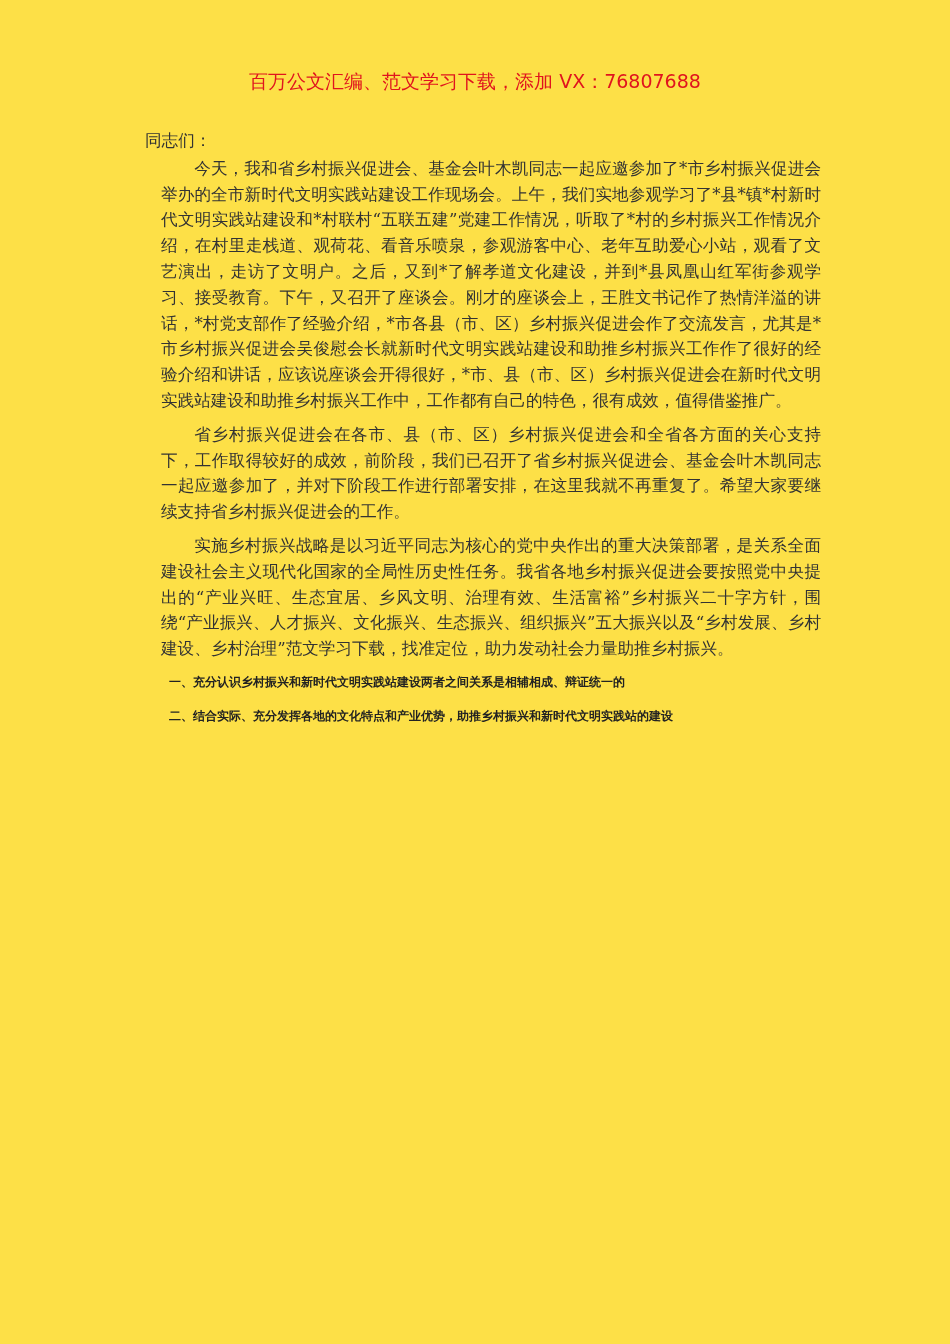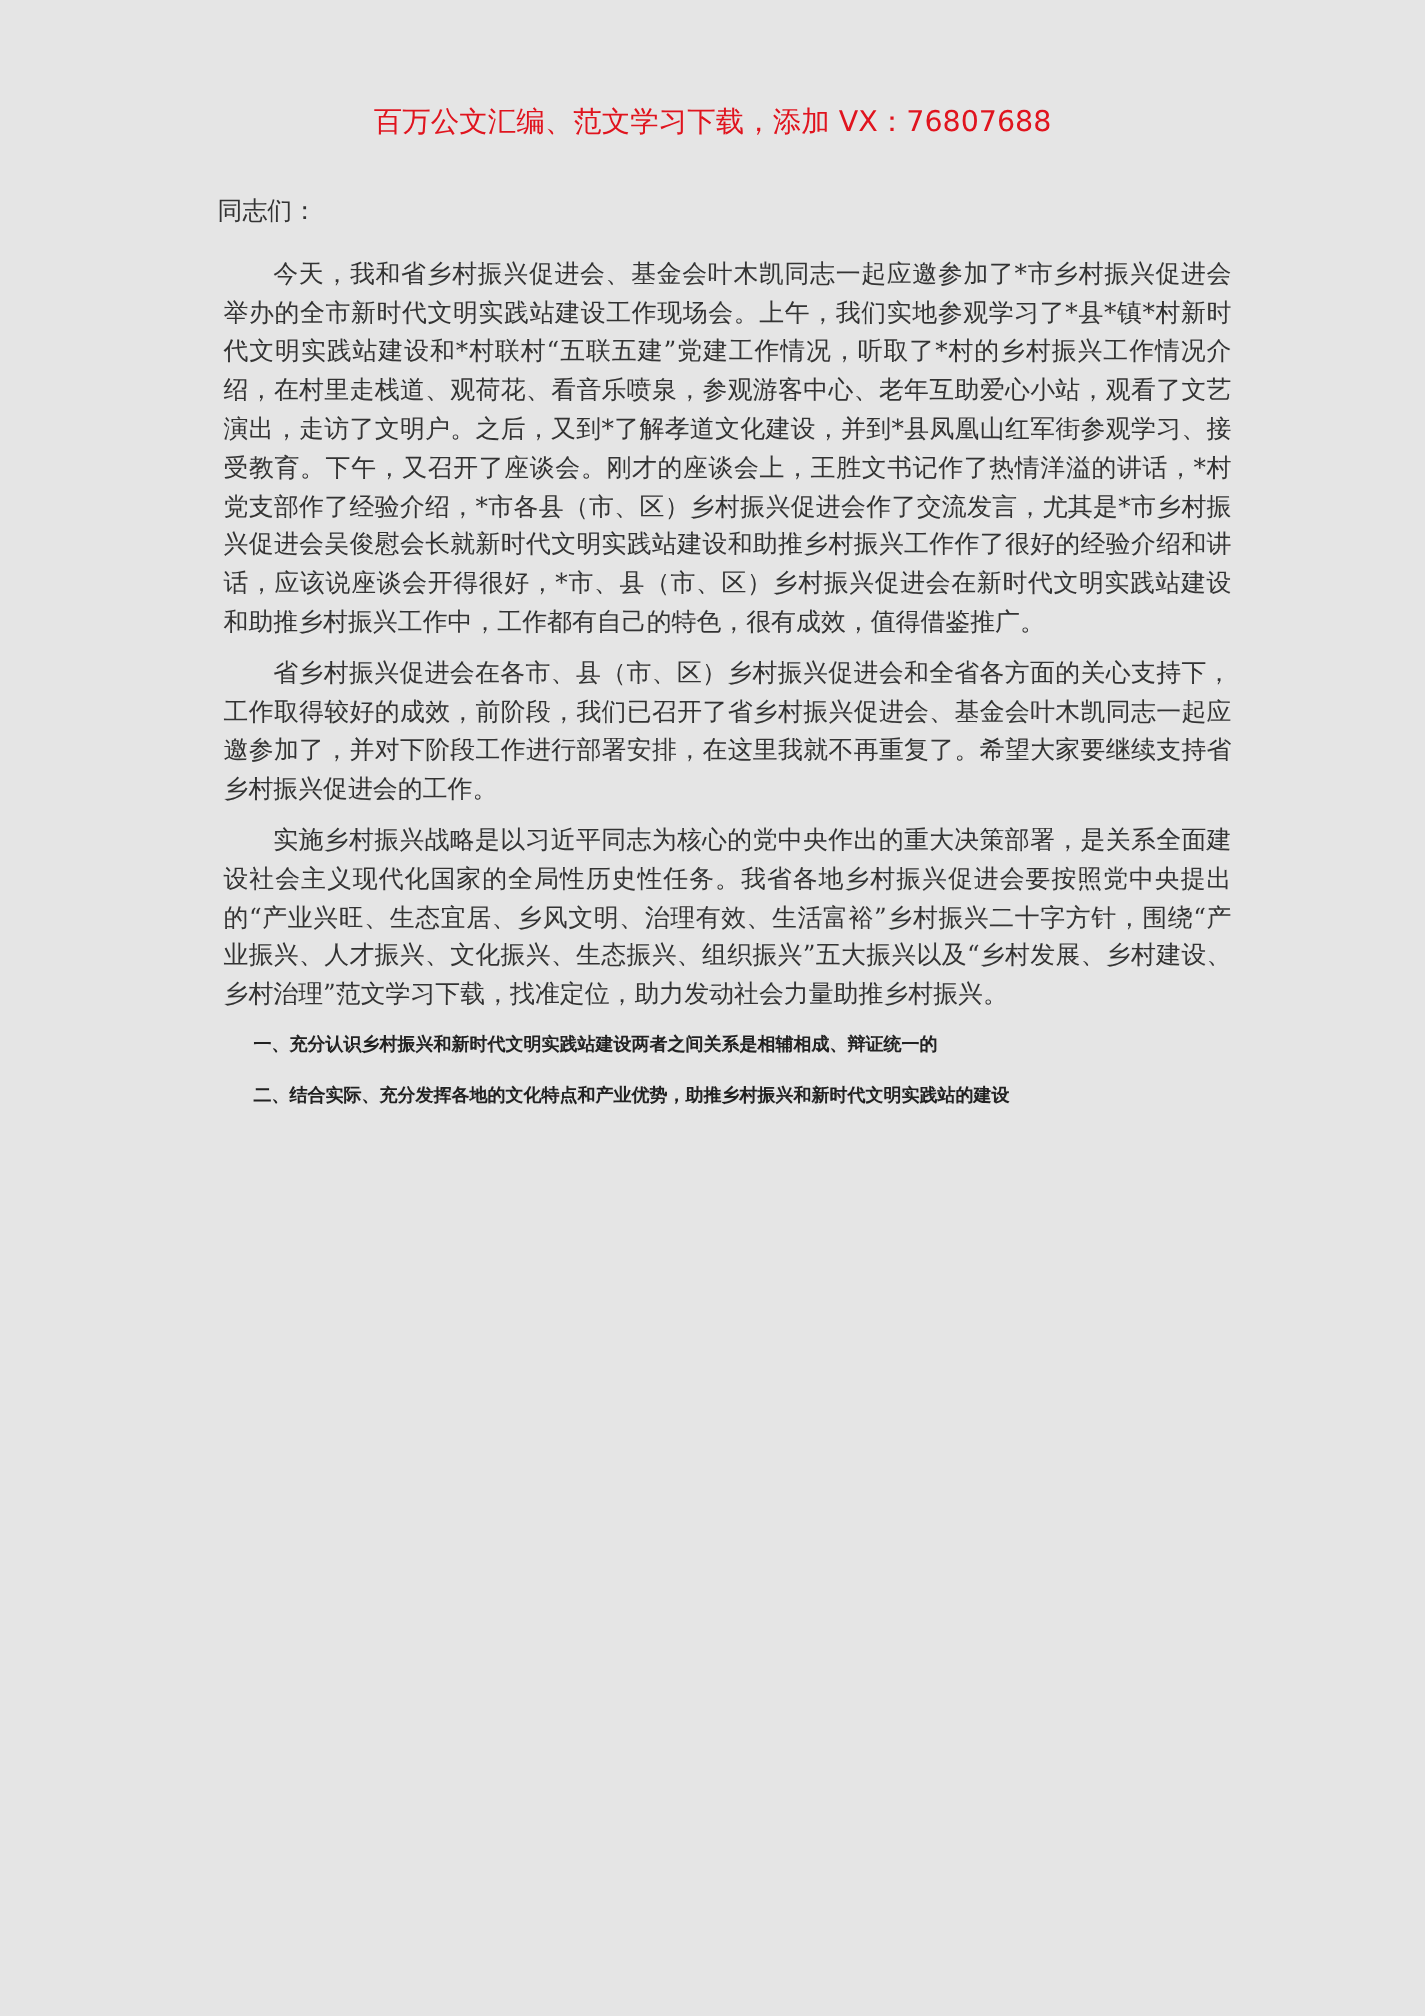--- a/index.html
+++ b/index.html
@@ -1,30 +1,30 @@
 <!DOCTYPE html>
 <html><head>
   <meta charset="utf-8">
   <style>
     html, body { margin: 0; padding: 0; background: #ffffff; }
     body { width: 950px; height: 1344px; position: relative; overflow: hidden; }
-    .page { position: absolute; left: 0; top: 0; width: 950px; height: 1344px; background: #e5e5e5; }
+    .page { position: absolute; left: 0; top: 0; width: 950px; height: 1344px; background: #fde047; }
     .banner {
       position: absolute; top: 68px; left: 0; width: 950px; text-align: center;
       color: #e0141e; font-family: "DejaVu Sans", "Liberation Sans", sans-serif;
       font-size: 19px; line-height: 26px; letter-spacing: 0px;
     }
     .content {
       position: absolute; left: 145px; top: 128px; width: 676px;
       font-family: "DejaVu Serif", "Liberation Serif", serif;
       font-size: 16.6px; line-height: 25.8px; color: #333333;
       text-align: justify;
     }
-    .salutation { margin: 0 0 16px 0; }
-    .para { margin: 0 0 8px 4px; text-indent: 2em; }
+    .salutation { margin: 0 0 2px 0; }
+    .para { margin: 0 0 8px 16px; text-indent: 2em; }
     .heading { margin: 0 0 8px 0; text-indent: 2em; font-weight: bold; color: #222222;
       font-family: "DejaVu Sans", "Liberation Sans", sans-serif; font-size: 12px; }
   </style>
 </head>
 <body>
 
 <div class="page">
   <div class="banner">百万公文汇编、范文学习下载，添加 VX：76807688</div>
 
   <div class="content">

